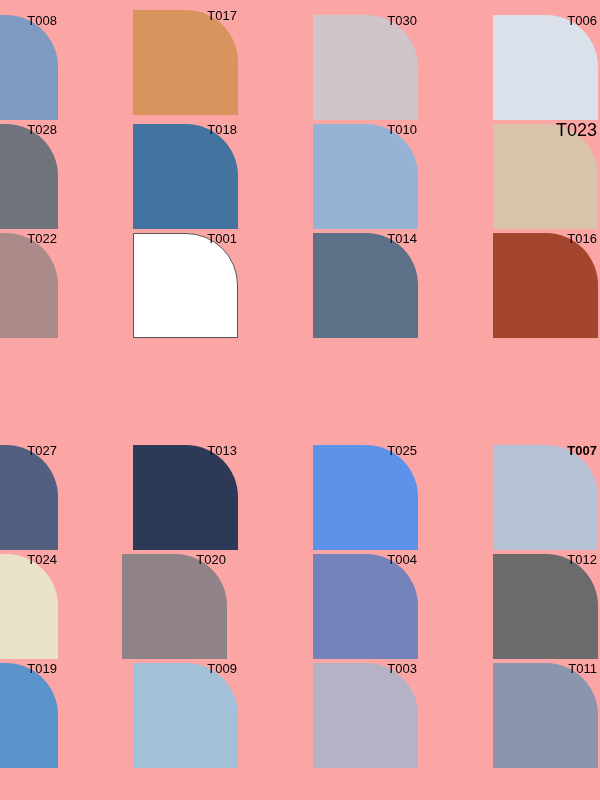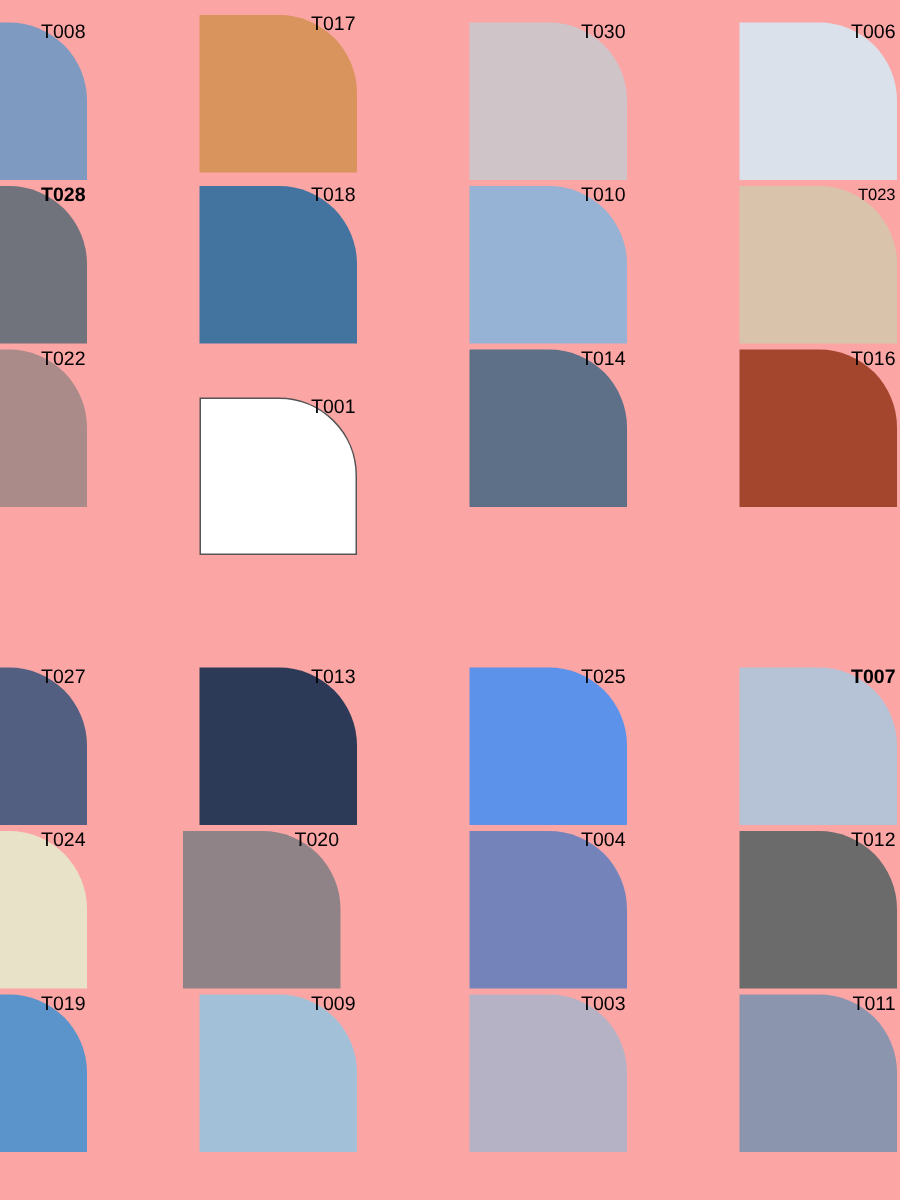--- a/index.html
+++ b/index.html
@@ -66,39 +66,39 @@
     <div class="swatch-cell" style="left: 313px; top: 15px; width: 105px; height: 105px;">
       <div class="swatch-chip" style="background: rgb(207, 196, 200); border-top-right-radius: 52px;"></div>
       <div class="swatch-label" style="color: rgb(0, 0, 0); font-size: 13px;">T030</div>
     </div>
     <div class="swatch-cell" style="left: 493px; top: 15px; width: 105px; height: 105px;">
       <div class="swatch-chip" style="background: rgb(219, 225, 235); border-top-right-radius: 52px;"></div>
       <div class="swatch-label" style="color: rgb(0, 0, 0); font-size: 13px;">T006</div>
     </div>
     <div class="swatch-cell" style="left: -47px; top: 124px; width: 105px; height: 105px;">
       <div class="swatch-chip" style="background: rgb(112, 115, 124); border-top-right-radius: 52px;"></div>
-      <div class="swatch-label" style="color: rgb(0, 0, 0); font-size: 13px; font-weight: bold;">T028</div>
+      <div class="swatch-label" style="color: rgb(0, 0, 0); font-size: 13px;">T028</div>
     </div>
     <div class="swatch-cell" style="left: 133px; top: 124px; width: 105px; height: 105px;">
       <div class="swatch-chip" style="background: rgb(67, 116, 159); border-top-right-radius: 52px;"></div>
       <div class="swatch-label" style="color: rgb(0, 0, 0); font-size: 13px;">T018</div>
     </div>
     <div class="swatch-cell" style="left: 313px; top: 124px; width: 105px; height: 105px;">
       <div class="swatch-chip" style="background: rgb(150, 178, 212); border-top-right-radius: 52px;"></div>
       <div class="swatch-label" style="color: rgb(0, 0, 0); font-size: 13px;">T010</div>
     </div>
     <div class="swatch-cell" style="left: 493px; top: 124px; width: 105px; height: 105px;">
       <div class="swatch-chip" style="background: rgb(217, 196, 171); border-top-right-radius: 52px;"></div>
-      <div class="swatch-label" style="color: rgb(0, 0, 0); font-size: 11px; text-align: center;">T023</div>
+      <div class="swatch-label" style="color: rgb(0, 0, 0); font-size: 18px; text-align: center;">T023</div>
     </div>
     <div class="swatch-cell" style="left: -47px; top: 233px; width: 105px; height: 105px;">
       <div class="swatch-chip" style="background: rgb(171, 139, 137); border-top-right-radius: 52px;"></div>
       <div class="swatch-label" style="color: rgb(0, 0, 0); font-size: 13px;">T022</div>
     </div>
-    <div class="swatch-cell" style="left: 133px; top: 233px; width: 105px; height: 105px; margin-top: 32px;">
+    <div class="swatch-cell" style="left: 133px; top: 233px; width: 105px; height: 105px;">
       <div class="swatch-chip outlined" style="background: rgb(255, 255, 255); border-top-right-radius: 52px;"></div>
       <div class="swatch-label" style="color: rgb(0, 0, 0); font-size: 13px;">T001</div>
     </div>
     <div class="swatch-cell" style="left: 313px; top: 233px; width: 105px; height: 105px;">
       <div class="swatch-chip" style="background: rgb(93, 112, 136); border-top-right-radius: 52px;"></div>
       <div class="swatch-label" style="color: rgb(0, 0, 0); font-size: 13px;">T014</div>
     </div>
     <div class="swatch-cell" style="left: 493px; top: 233px; width: 105px; height: 105px;">
       <div class="swatch-chip" style="background: rgb(164, 70, 46); border-top-right-radius: 52px;"></div>
       <div class="swatch-label" style="color: rgb(0, 0, 0); font-size: 13px;">T016</div>

